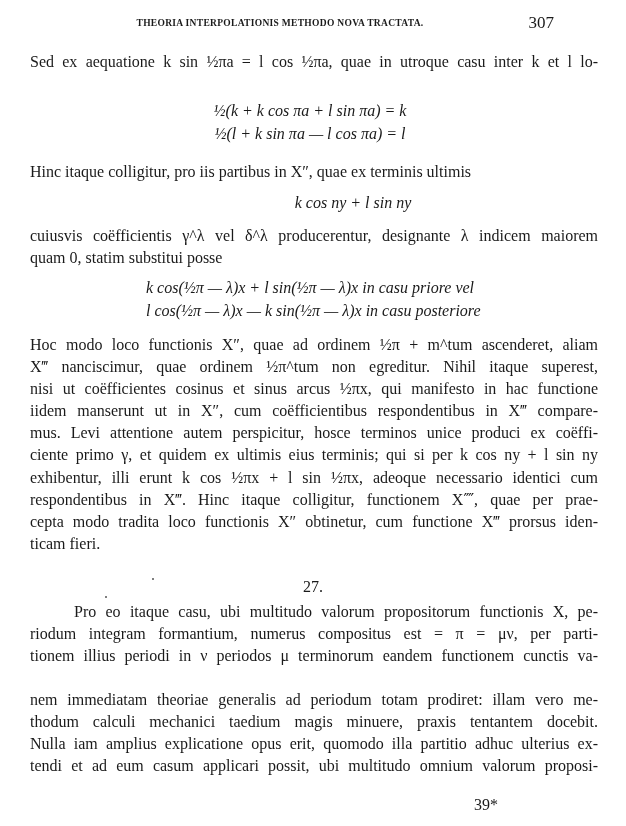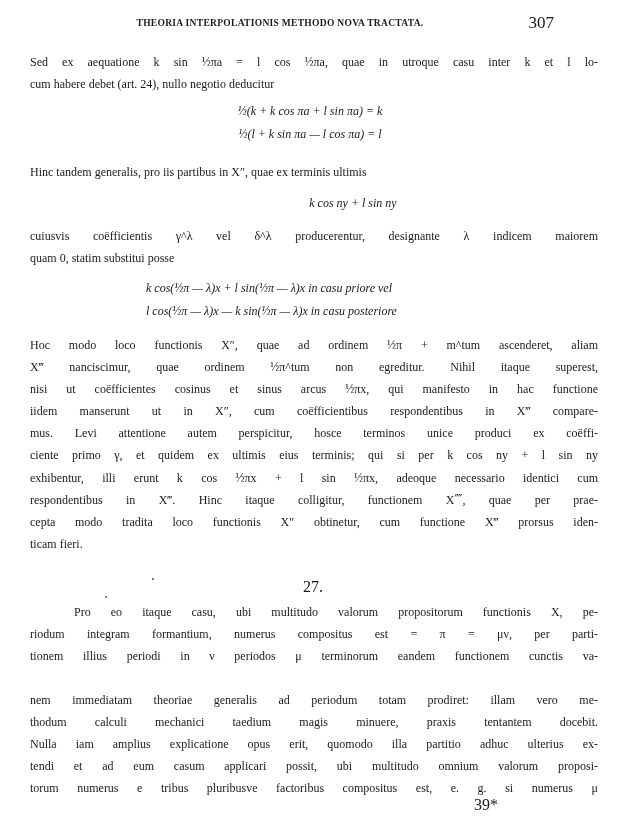--- a/index.html
+++ b/index.html
@@ -13,21 +13,21 @@
       position: absolute; top: 18px; left: 130px; width: 300px;
       font-size: 9.5px; letter-spacing: 0.3px; font-weight: bold;
       text-align: center; white-space: nowrap;
     }
     .page-number {
       position: absolute; top: 13px; right: 26px;
       font-size: 17px; font-weight: normal;
     }
     .line {
       position: absolute; left: 30px; width: 568px;
-      font-size: 12px; line-height: 20px; white-space: nowrap;
+      font-size: 16px; line-height: 20px; white-space: nowrap;
     }
     .just { text-align: justify; text-align-last: justify; }
     .center { text-align: center; }
     .indent { padding-left: 44px; box-sizing: border-box; }
     .eq { font-style: italic; }
     .sig {
       position: absolute; top: 796px; left: 474px;
       font-size: 16px;
     }
     .section-num {
@@ -38,26 +38,25 @@
   </style>
 </head>
 <body>
 
 <div class="page">
 
   <div class="running-head">THEORIA INTERPOLATIONIS METHODO NOVA TRACTATA.</div>
   <div class="page-number">307</div>
 
   <div class="line just" style="top:52px">Sed ex aequatione  k sin ½πa = l cos ½πa,  quae in utroque casu inter  k et l  lo-</div>
-  <div class="line" style="top:74px">cum habere debet (art. 24), nullo negotio deducitur</div>
 
   <div class="line center eq" style="top:101px; left:60px; width:500px;">½(k + k cos πa + l sin πa) = k</div>
   <div class="line center eq" style="top:124px; left:60px; width:500px;">½(l + k sin πa — l cos πa) = l</div>
 
-  <div class="line" style="top:162px">Hinc tandem generalis,  pro iis partibus in  X″,  quae ex terminis ultimis</div>
+  <div class="line" style="top:162px">Hinc itaque colligitur,  pro iis partibus in  X″,  quae ex terminis ultimis</div>
 
   <div class="line center eq" style="top:193px; left:0; width:626px;padding-left:40px;">k cos ny + l sin ny</div>
 
   <div class="line just" style="top:226px">cuiusvis coëfficientis  γ^λ  vel  δ^λ   producerentur,  designante  λ  indicem  maiorem</div>
   <div class="line" style="top:248px">quam  0,  statim substitui posse</div>
 
   <div class="line eq" style="top:278px; left:146px; width:420px;font-style:italic;">k cos(½π — λ)x + l sin(½π — λ)x   in casu priore vel</div>
   <div class="line eq" style="top:301px; left:146px; width:420px;">l cos(½π — λ)x — k sin(½π — λ)x   in casu posteriore</div>
 
   <div class="line just" style="top:335px">Hoc modo loco functionis  X″,  quae ad ordinem  ½π + m^tum  ascenderet, aliam</div>
@@ -76,16 +75,15 @@
 
   <div class="section-num">27.</div>
 
   <div class="line just indent" style="top:602px">Pro eo itaque casu, ubi multitudo valorum propositorum functionis X,  pe-</div>
   <div class="line just" style="top:624px">riodum  integram formantium,  numerus compositus est   = π = μν,   per  parti-</div>
   <div class="line just" style="top:646px">tionem illius periodi in  ν  periodos  μ  terminorum eandem functionem cunctis va-</div>
   <div class="line just" style="top:690px">nem immediatam theoriae generalis ad periodum totam prodiret:  illam vero me-</div>
   <div class="line just" style="top:712px">thodum  calculi  mechanici  taedium  magis  minuere,  praxis  tentantem  docebit.</div>
   <div class="line just" style="top:734px">Nulla iam amplius explicatione opus erit, quomodo illa partitio adhuc ulterius ex-</div>
   <div class="line just" style="top:756px">tendi et ad eum casum applicari possit,  ubi multitudo omnium valorum proposi-</div>
-  <div class="line just" style="top:778px">torum numerus e tribus pluribusve factoribus compositus est,  e. g. si numerus  μ</div>
 
   <div class="sig">39*</div>
 </div>
 
 </body></html>

